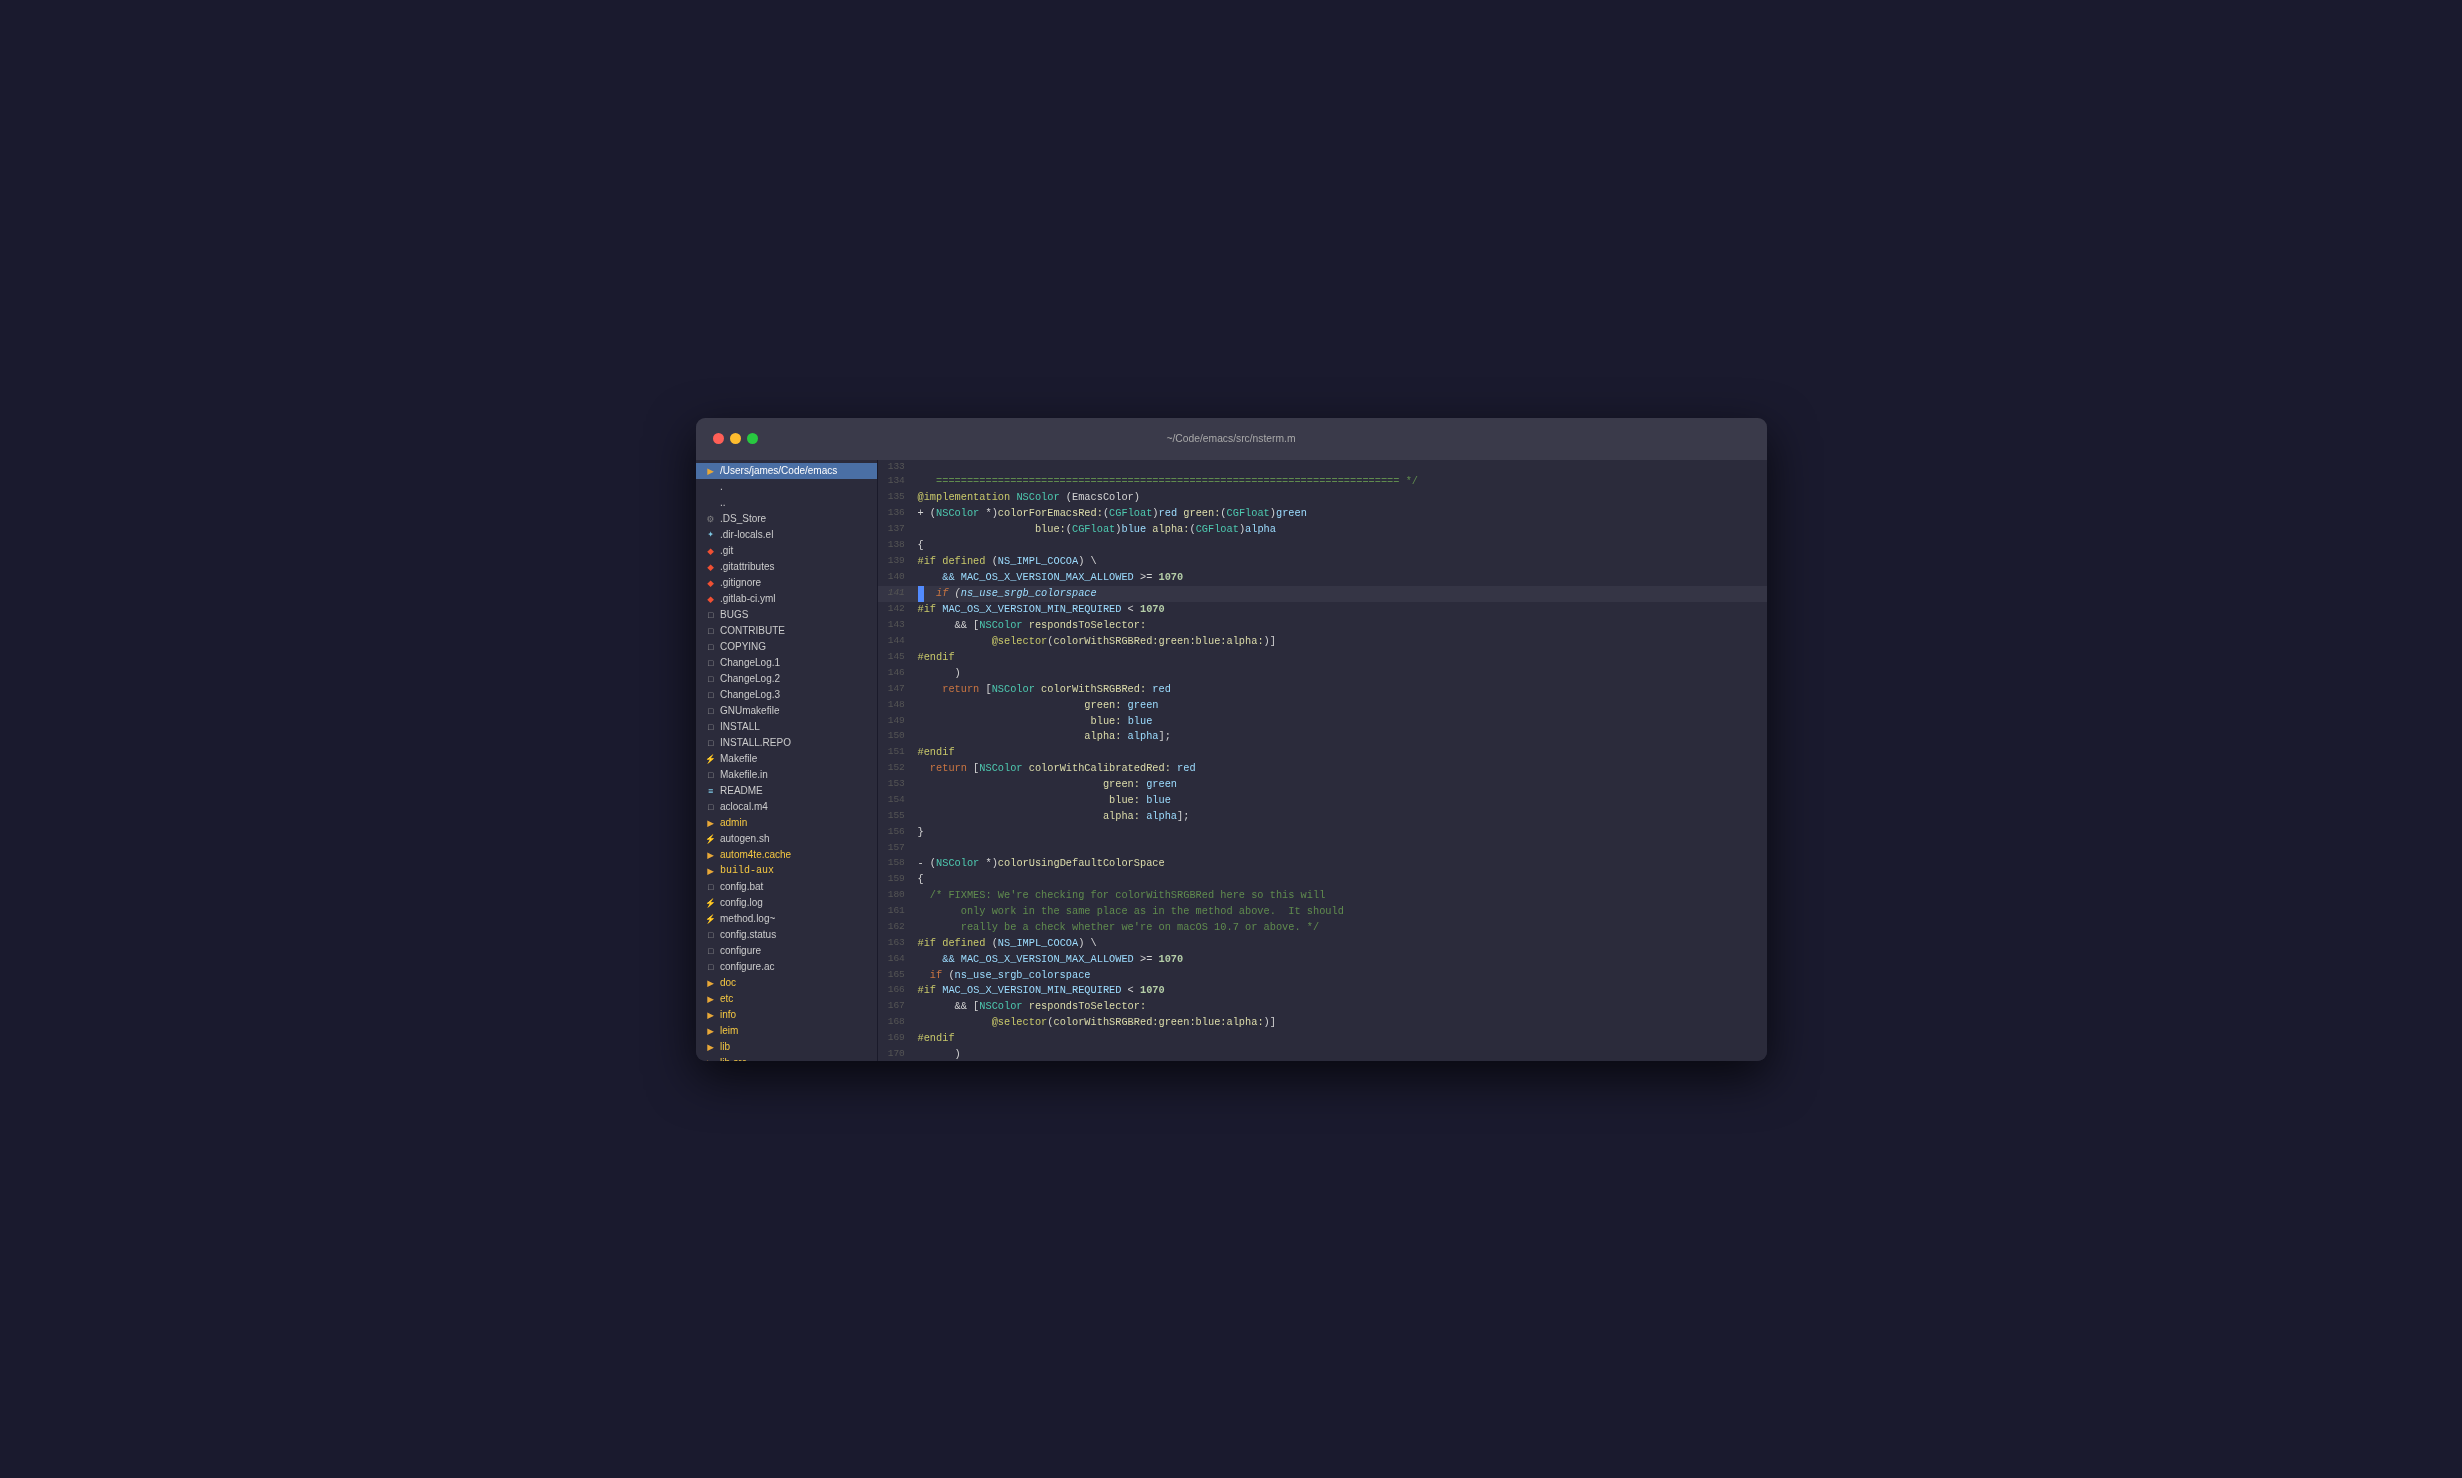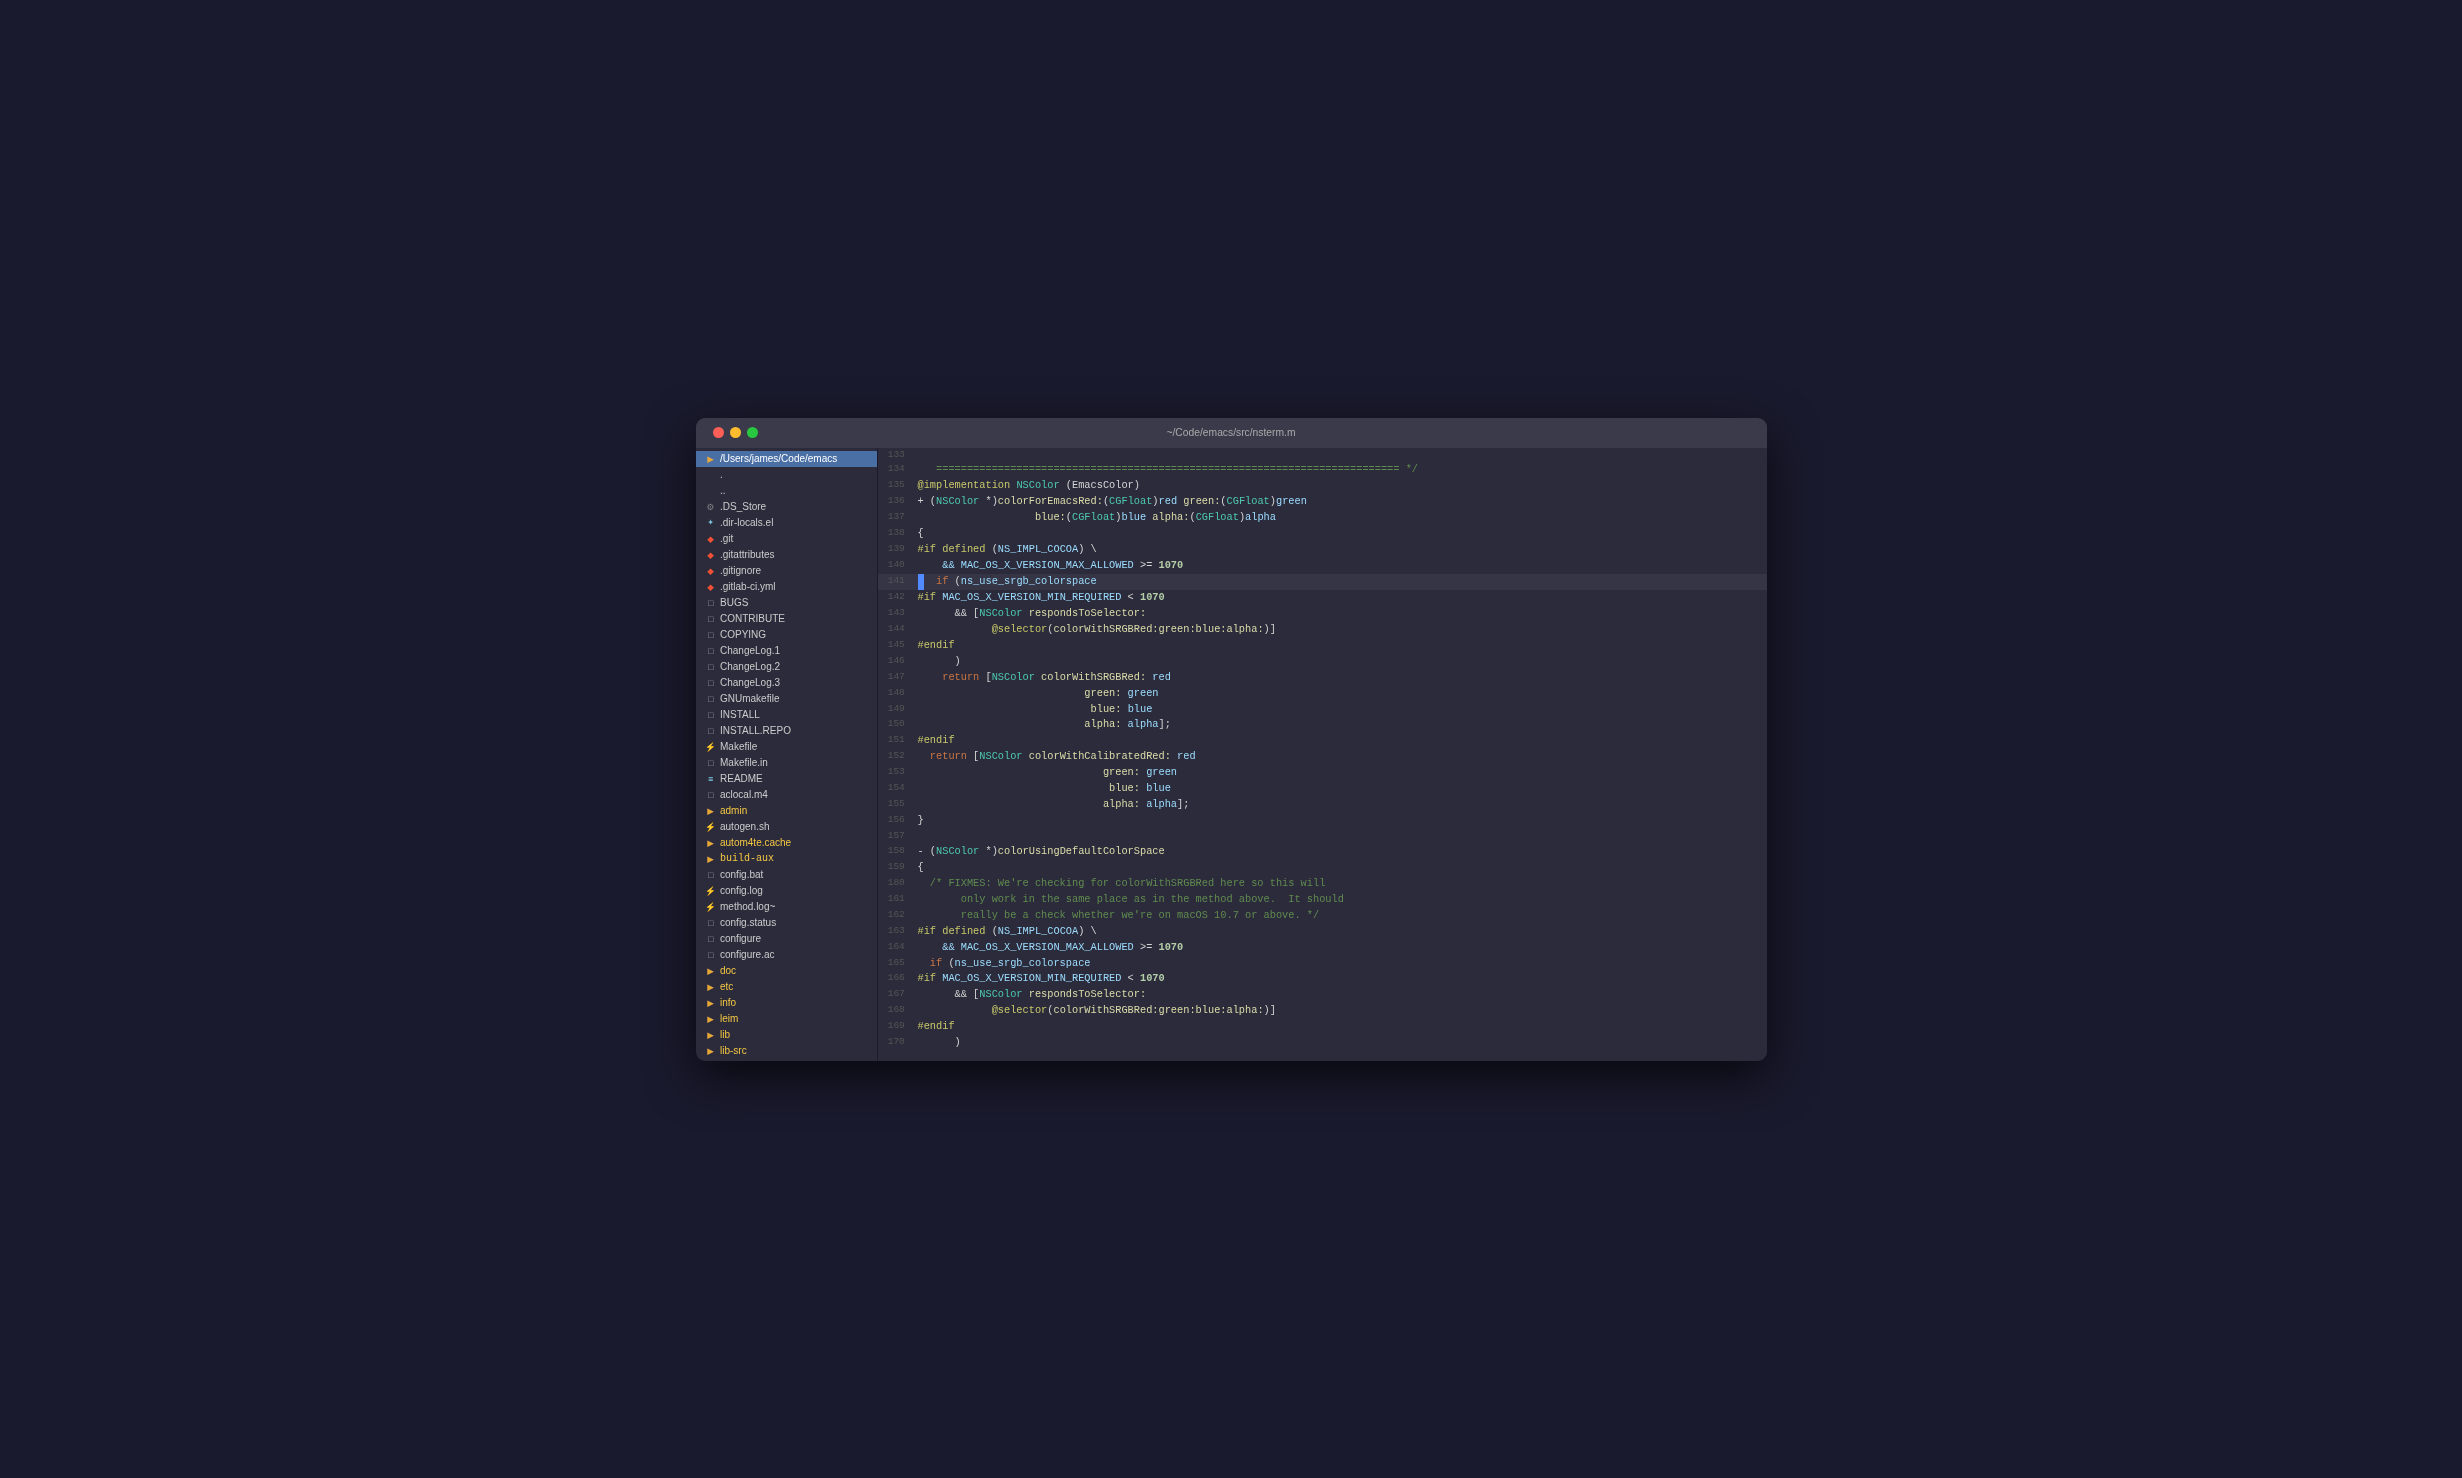--- a/index.html
+++ b/index.html
@@ -16,21 +16,21 @@
       height: 643px;
       background: #2b2b3b;
       border-radius: 9.5px;
       box-shadow: 0 16px 48px rgba(0,0,0,0.7);
       display: flex;
       flex-direction: column;
       overflow: hidden;
     }
     .titlebar {
       background: #3a3a4a;
-      height: 30px;
+      height: 42px;
       display: flex;
       align-items: center;
       padding: 0 17px;
       flex-shrink: 0;
       position: relative;
     }
     .traffic-lights {
       display: flex;
       gap: 6.3px;
     }
@@ -109,20 +109,21 @@
     .code-content::-webkit-scrollbar { width: 6.3px; }
     .code-content::-webkit-scrollbar-track { background: #2b2b3b; }
     .code-content::-webkit-scrollbar-thumb { background: #555; border-radius: 3.2px; }
     .code-line {
       display: flex;
       align-items: flex-start;
       padding: 0 9.5px 0 0;
     }
     .code-line.current-line {
       background: rgba(255,255,255,0.05);
+      font-style: italic;
     }
     .line-num {
       color: #555;
       width: 40px;
       min-width: 40px;
       text-align: right;
       padding-right: 12.7px;
       user-select: none;
       font-size: 9.5px;
     }

